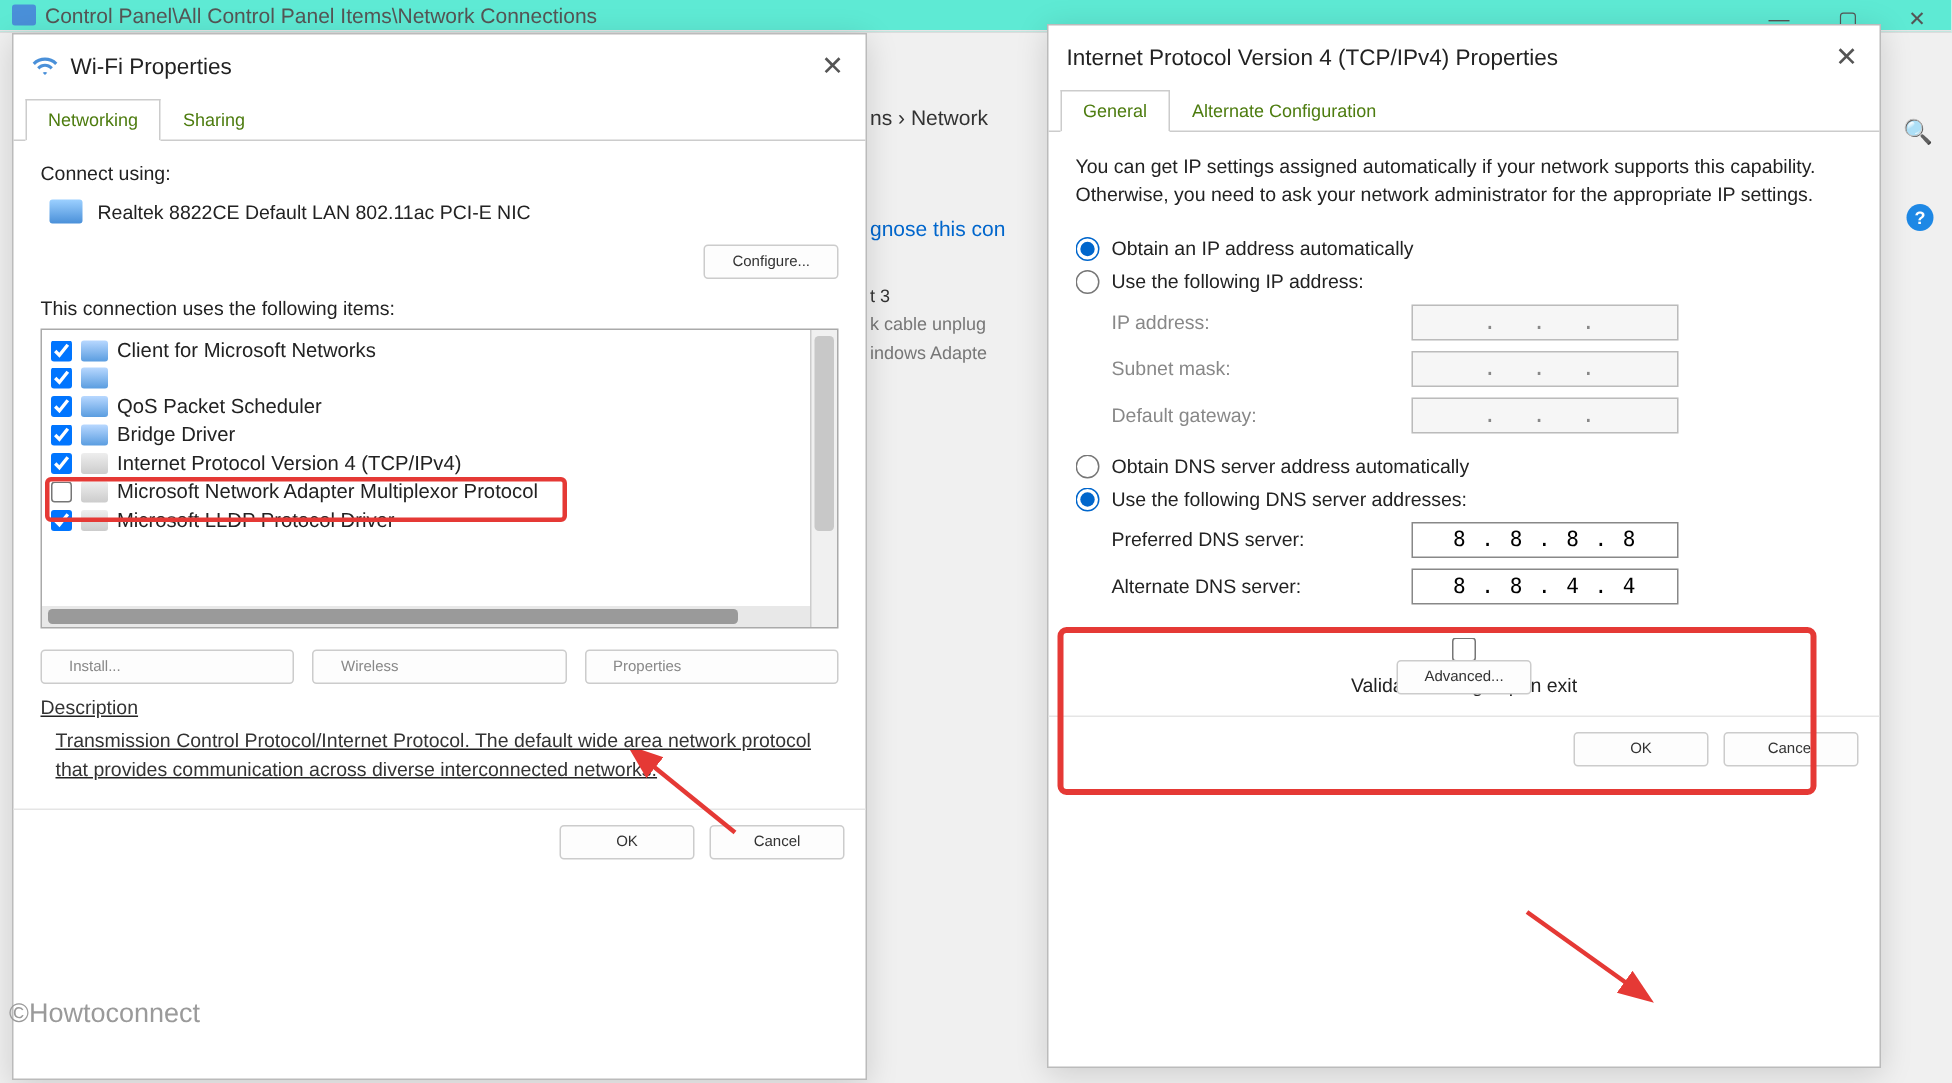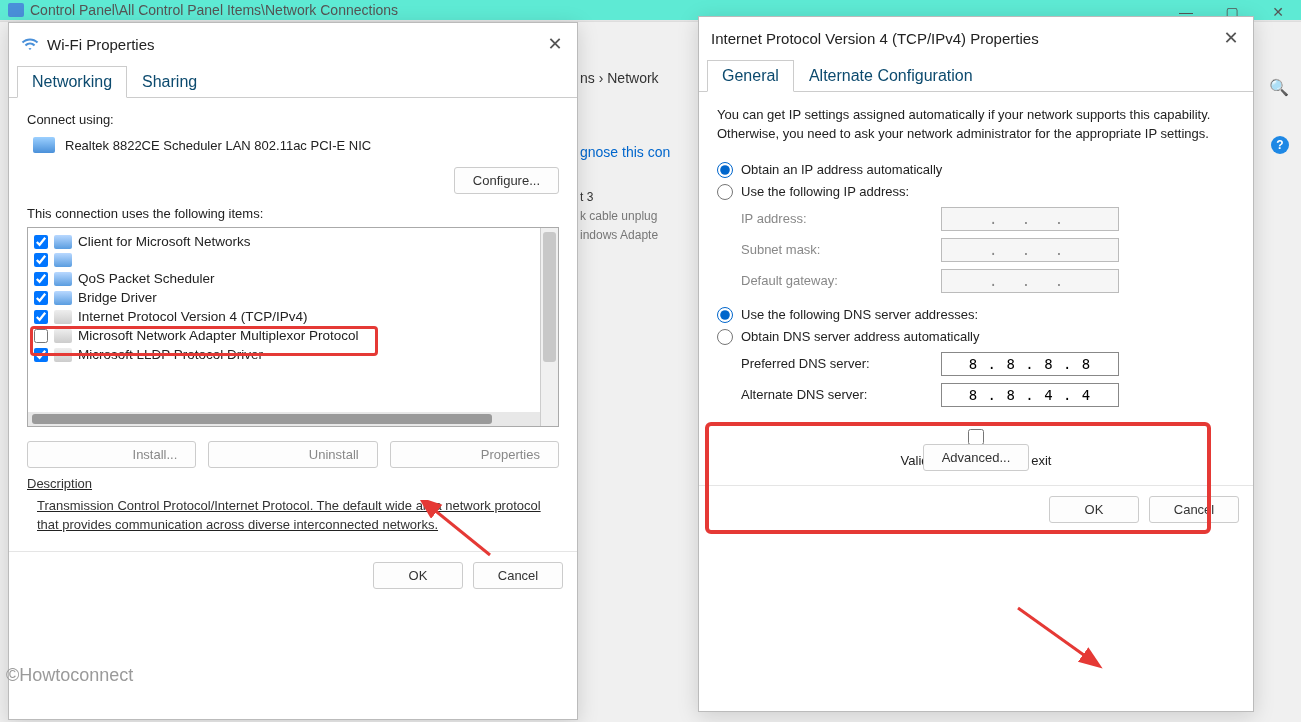--- a/index.html
+++ b/index.html
@@ -86,41 +86,41 @@
     .tabs {
       display: flex;
       border-bottom: 1px solid #ccc;
       padding-left: 8px;
       margin-top: 2px;
     }
     .tab {
       padding: 6px 14px;
       border: 1px solid transparent;
       border-bottom: none;
-      color: #0c4a6e;
+      color: #4d7c0f;
       cursor: pointer;
-      font-size: 16px;
+      font-size: 12px;
       position: relative;
       top: 1px;
     }
     .tab.active {
       border-color: #ccc;
       background: #fff;
       border-bottom: 1px solid #fff;
     }
     .dialog-body {
       padding: 14px 18px;
       color: #222;
     }
     .btn {
       background: #fdfdfd;
       border: 1px solid #ccc;
       border-radius: 3px;
       padding: 5px 18px;
-      font-size: 13px;
+      font-size: 10px;
       cursor: pointer;
       color: #333;
     }
     .btn-row {
       display: flex;
       justify-content: flex-end;
       gap: 10px;
       padding: 10px 14px 14px;
       border-top: 1px solid #e5e5e5;
     }
@@ -147,21 +147,21 @@
     .item-icon.proto { background:linear-gradient(#eee,#ccc); border-radius:2px;}
     .items-scroll { width:18px; background:#f0f0f0; border-left:1px solid #ccc; position:relative;}
     .items-scroll .thumb { position:absolute; left:2px; right:2px; top:4px; height:130px; background:#c8c8c8; border-radius:3px;}
     .hscroll { position:absolute; left:0; right:18px; bottom:0; height:14px; background:#e8e8e8;}
     .hscroll .thumb { position:absolute; top:2px; bottom:2px; left:4px; width:460px; background:#9a9a9a; border-radius:3px;}
     .item-highlight {
       border:3px solid #e53935; border-radius:4px;
       position:absolute; pointer-events:none;
     }
     .action-btns { display:flex; gap:12px; margin-top:14px;}
-    .action-btns .btn { flex:1; text-align:right; color:#888;}
+    .action-btns .btn { flex:1; text-align:left; color:#888;}
     .desc-group { margin-top:8px;text-decoration:underline;}
     .desc-group .leg { font-size:13px; color:#333; margin-bottom:4px;}
     .desc-group .txt { padding:2px 10px; color:#333; line-height:1.45;}
 
     
     .arrow {
       position:absolute; pointer-events:none;
     }
 
     
@@ -227,21 +227,21 @@
     <span class="close">✕</span>
   </div>
   <div class="tabs">
     <div class="tab active">Networking</div>
     <div class="tab">Sharing</div>
   </div>
   <div class="dialog-body">
     <div class="connect-label">Connect using:</div>
     <div class="adapter-row">
       <span class="adapter-icon"></span>
-      <span>Realtek 8822CE Scheduler LAN 802.11ac PCI-E NIC</span>
+      <span>Realtek 8822CE Default LAN 802.11ac PCI-E NIC</span>
     </div>
     <div class="configure-row">
       <button class="btn">Configure...</button>
     </div>
     <div class="items-label">This connection uses the following items:</div>
     <div class="items-box">
       <div class="items-list" id="items-list">
           <div class="item-row">
             <input type="checkbox" checked="" style="">
             <span class="item-icon net"></span>
@@ -280,21 +280,21 @@
       <div class="items-scroll">
           <div class="thumb"></div>
         </div>
       <div class="hscroll">
           <div class="thumb"></div>
         </div>
       <div class="item-highlight" style="left:2px; top:98px; width:348px; height:30px;"></div>
     </div>
     <div class="action-btns">
       <button class="btn">Install...</button>
-      <button class="btn">Uninstall</button>
+      <button class="btn">Wireless</button>
       <button class="btn">Properties</button>
     </div>
     <div class="desc-group">
       <div class="leg">Description</div>
       <div class="txt">Transmission Control Protocol/Internet Protocol. The default wide area network protocol that provides communication across diverse interconnected networks.</div>
     </div>
   </div>
   <div class="btn-row">
     <button class="btn" style="min-width:90px">OK</button>
     <button class="btn" style="min-width:90px">Cancel</button>
@@ -345,26 +345,26 @@
         </div>
       <div class="ip-field">
           <label>Default gateway:</label>
           <div class="ip-input">
             <span class="dots">.  .  .</span>
           </div>
         </div>
     </div>
 
     <div class="radio-row">
+      <input type="radio" name="dnsmode" style="">
+      <span>Obtain DNS server address automatically</span>
+    </div>
+    <div class="radio-row">
       <input type="radio" name="dnsmode" checked="" style="">
       <span>Use the following DNS server addresses:</span>
-    </div>
-    <div class="radio-row">
-      <input type="radio" name="dnsmode" style="">
-      <span>Obtain DNS server address automatically</span>
     </div>
     <div class="ip-grid">
       <div class="ip-field enabled">
           <label>Preferred DNS server:</label>
           <div class="ip-input enabled">8 . 8 . 8 . 8</div>
         </div>
       <div class="ip-field enabled">
           <label>Alternate DNS server:</label>
           <div class="ip-input enabled">8 . 8 . 4 . 4</div>
         </div>

